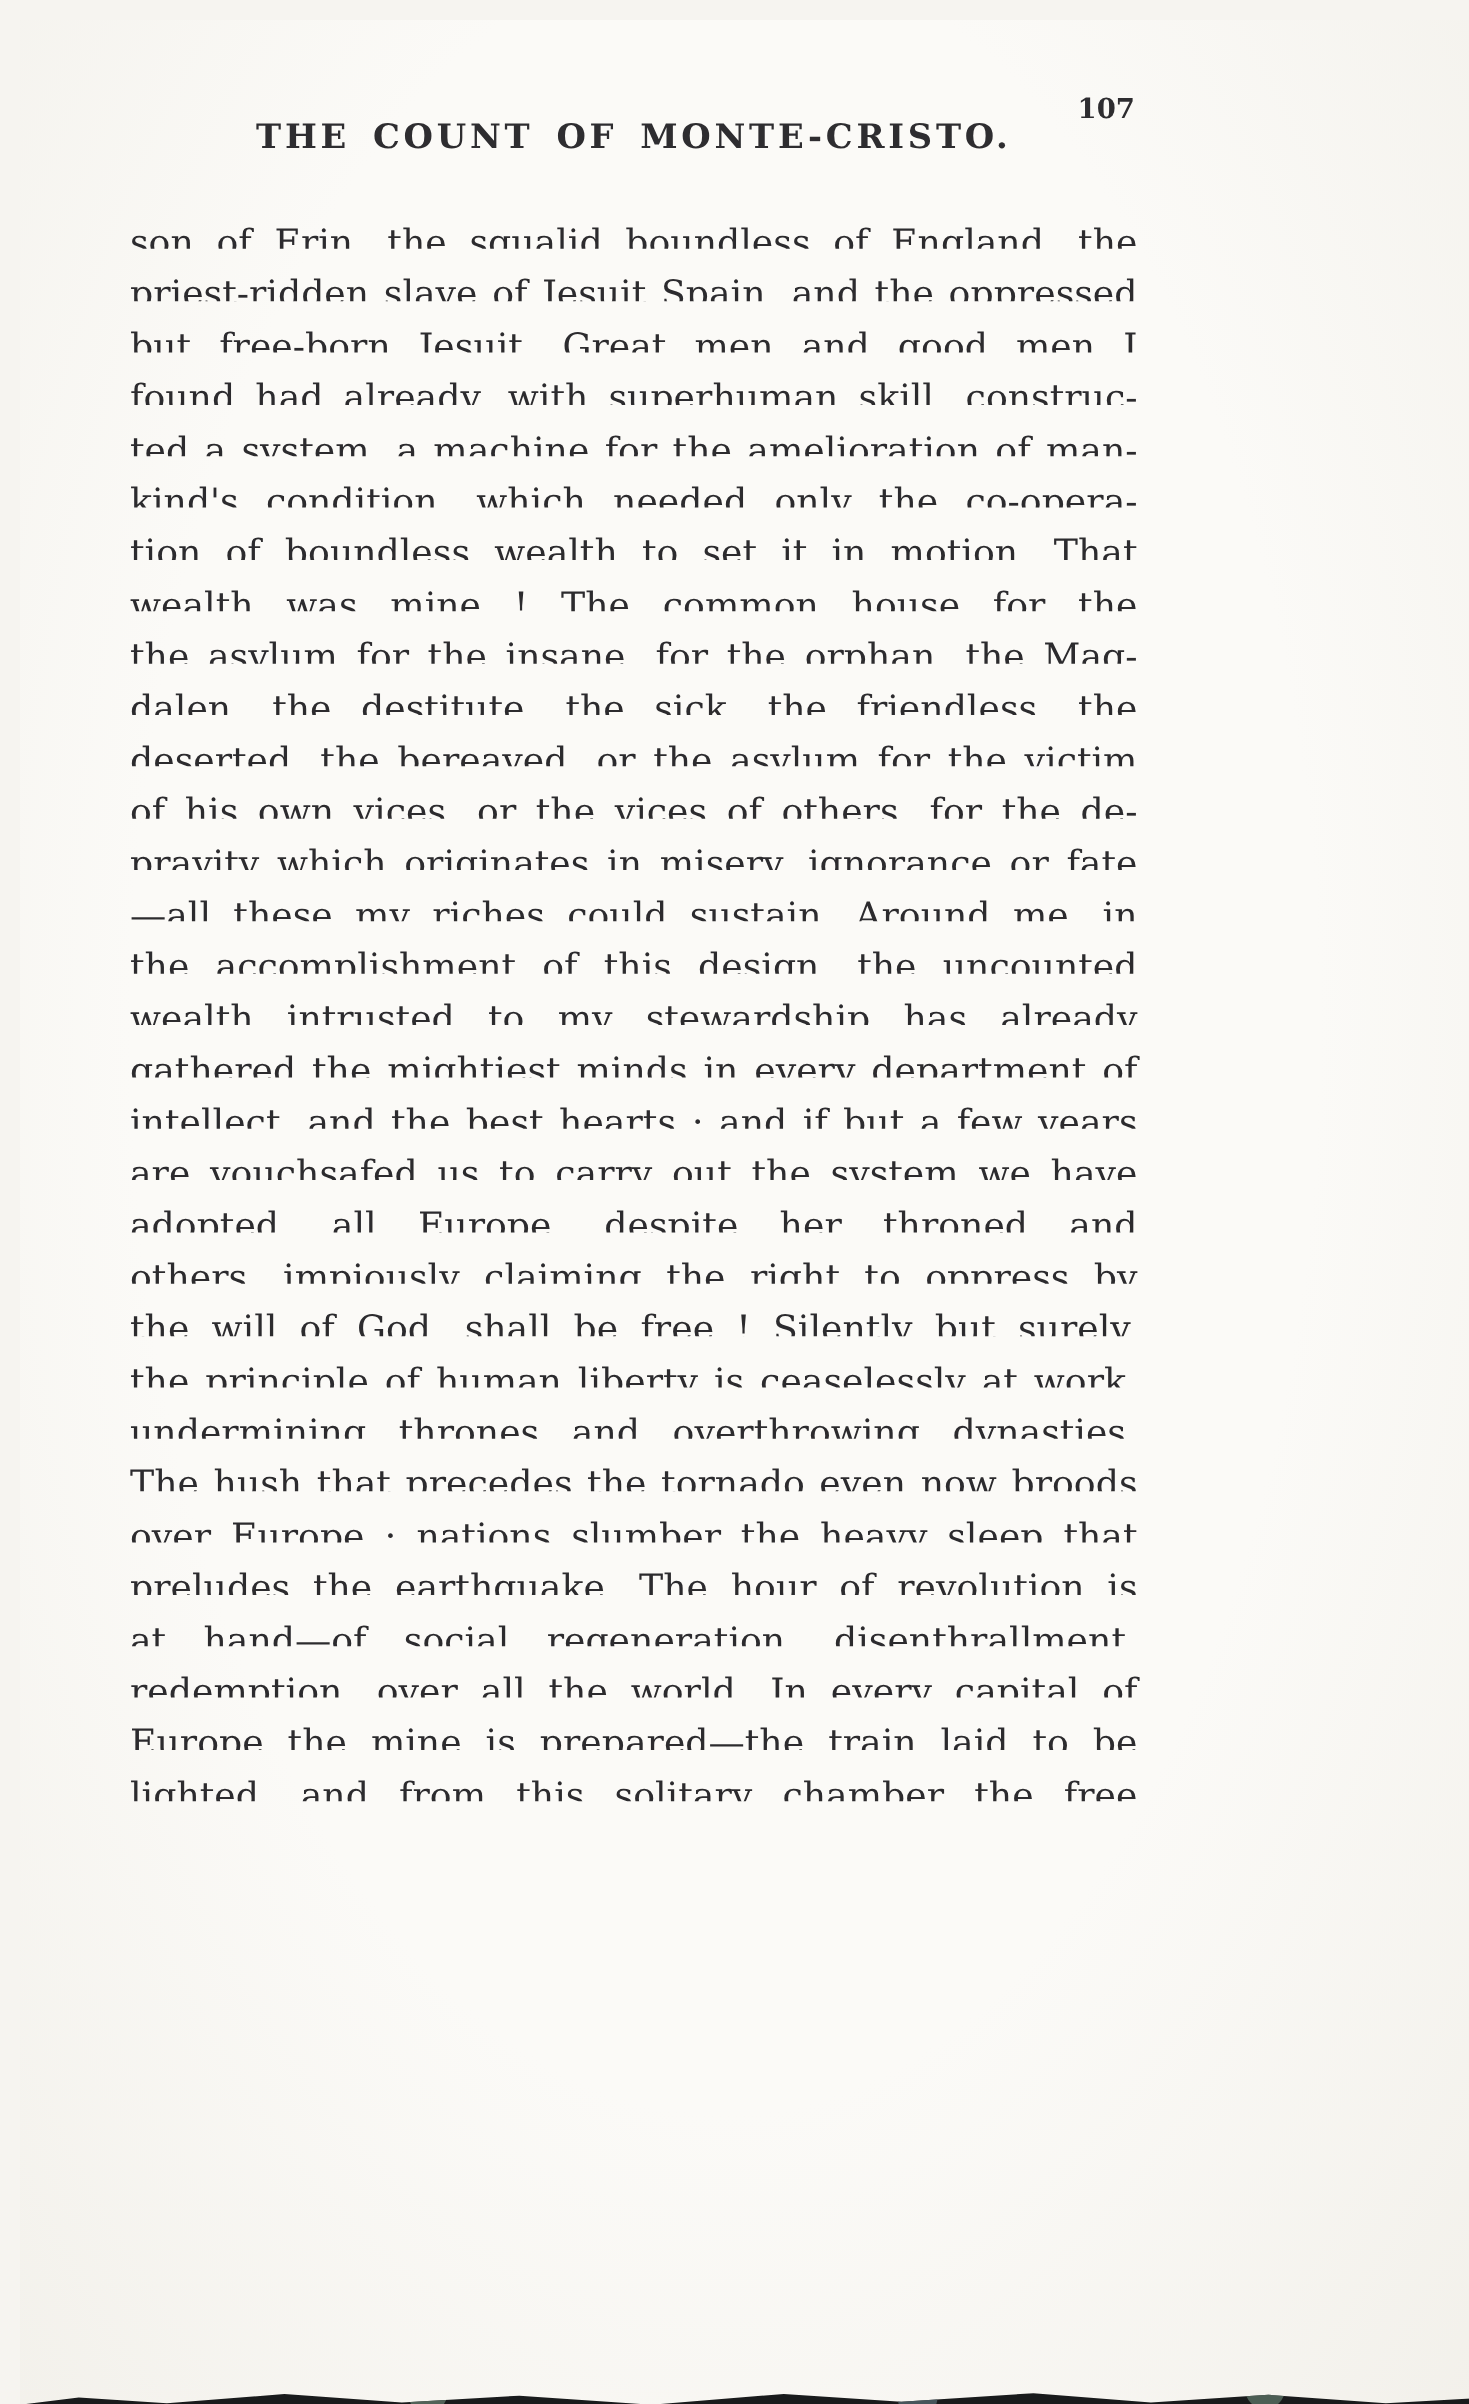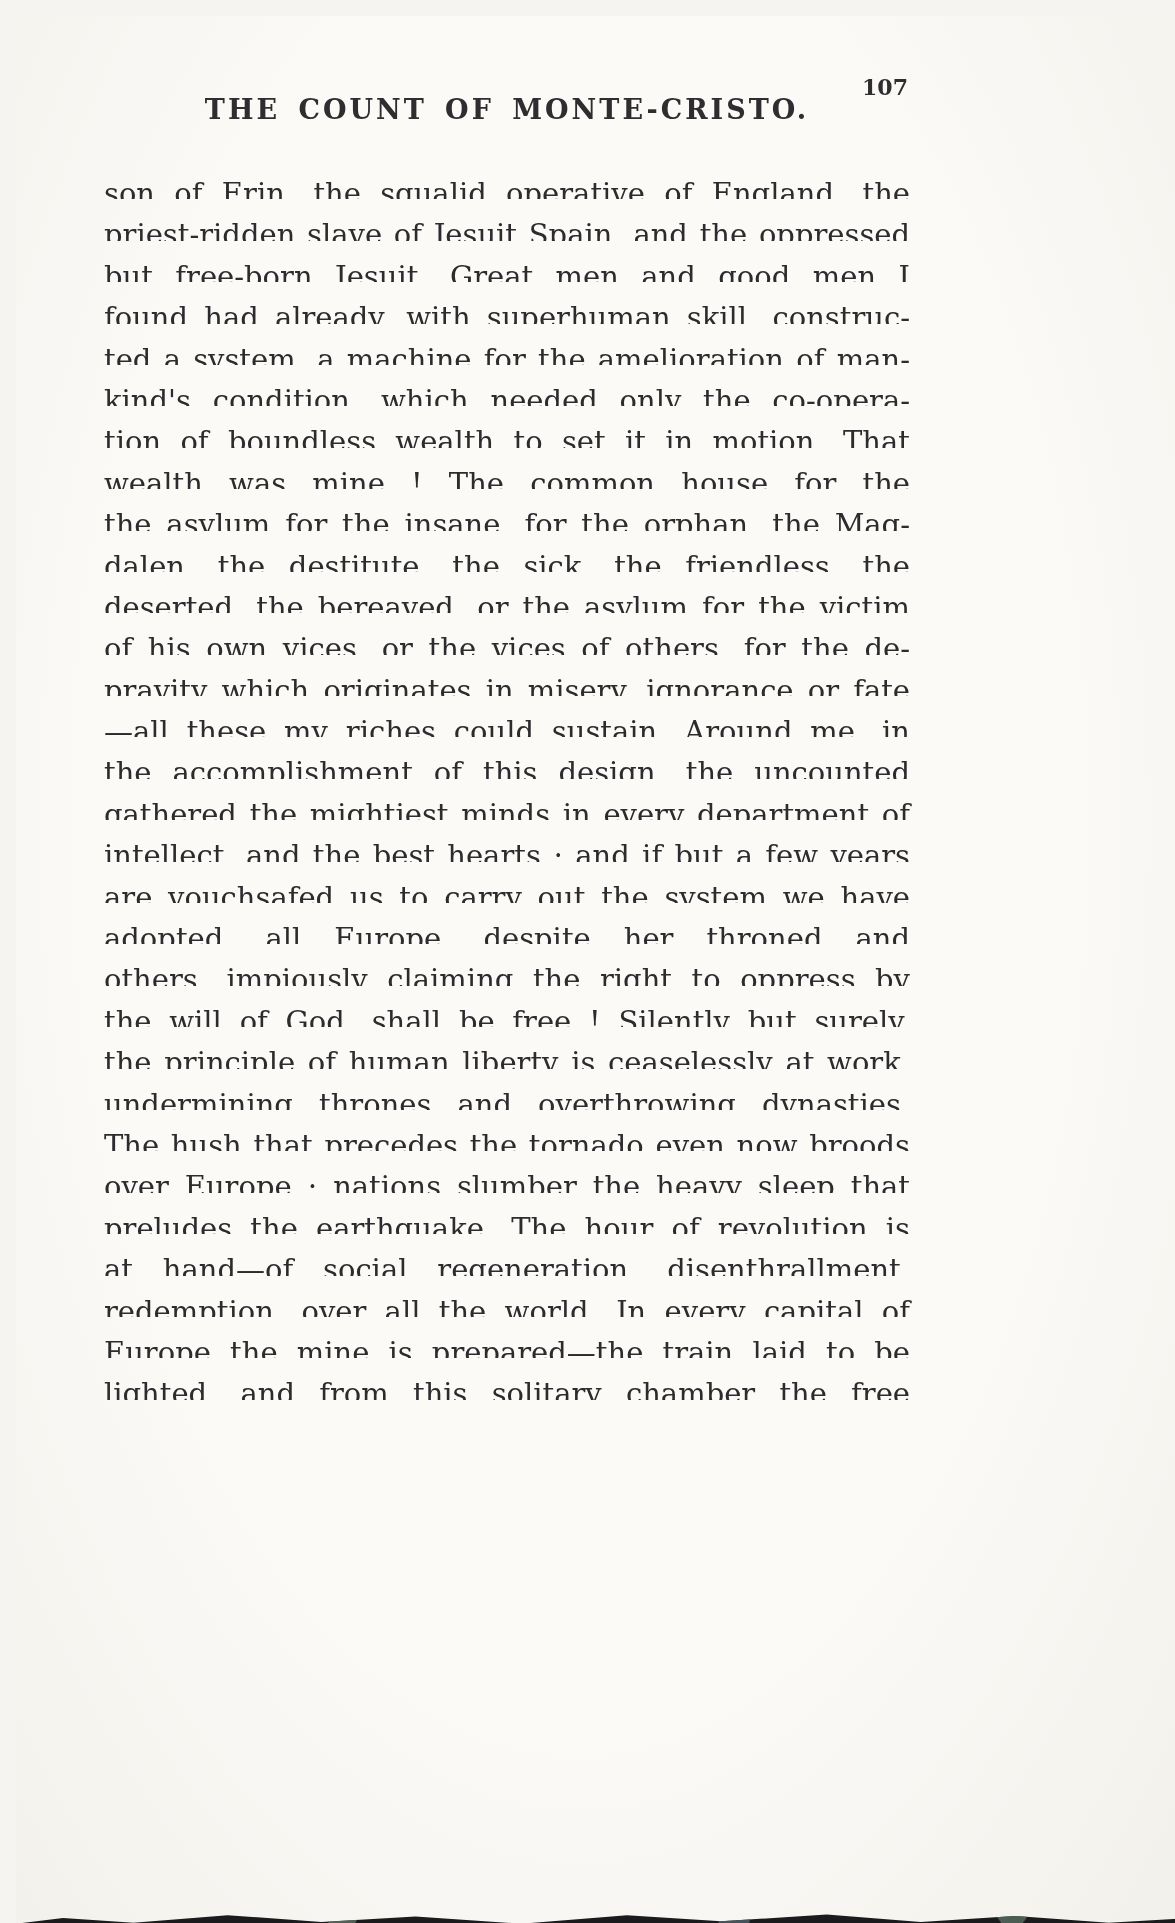--- a/index.html
+++ b/index.html
@@ -80,35 +80,36 @@
 <body>
 
 <div class="paper">
 
   <div class="header">
     <span class="running-title">THE COUNT OF MONTE-CRISTO.</span>
     <span class="page-number">107</span>
   </div>
 
   <div class="body-block">
-      <div class="line">son of Erin, the squalid operative of England, the</div>
+      <div class="line">son of Erin, the squalid boundless of England, the</div>
       <div class="line">priest-ridden slave of Jesuit Spain, and the oppressed</div>
       <div class="line">but free-born Jesuit.  Great men and good men I</div>
       <div class="line">found had already, with superhuman skill, construc-</div>
       <div class="line">ted a system, a machine for the amelioration of man-</div>
       <div class="line">kind's condition, which needed only the co-opera-</div>
       <div class="line">tion of boundless wealth to set it in motion.  That</div>
       <div class="line">wealth was mine !  The common house for the laborer,</div>
       <div class="line">the asylum for the insane, for the orphan, the Mag-</div>
       <div class="line">dalen, the destitute, the sick, the friendless, the</div>
       <div class="line">deserted, the bereaved, or the asylum for the victim</div>
       <div class="line">of his own vices, or the vices of others, for the de-</div>
       <div class="line">pravity which originates in misery, ignorance or fate</div>
       <div class="line">—all these my riches could sustain.  Around me, in</div>
       <div class="line">the accomplishment of this design, the uncounted</div>
+      <div class="line">wealth intrusted to my stewardship has already</div>
       <div class="line">gathered the mightiest minds in every department of</div>
       <div class="line">intellect, and the best hearts ; and if but a few years</div>
       <div class="line">are vouchsafed us to carry out the system we have</div>
       <div class="line">adopted, all Europe, despite her throned and sceptred</div>
       <div class="line">others, impiously claiming the right to oppress by</div>
       <div class="line">the will of God, shall be free !  Silently but surely,</div>
       <div class="line">the principle of human liberty is ceaselessly at work,</div>
       <div class="line">undermining thrones and overthrowing dynasties.</div>
       <div class="line">The hush that precedes the tornado even now broods</div>
       <div class="line">over Europe ; nations slumber the heavy sleep that</div>

